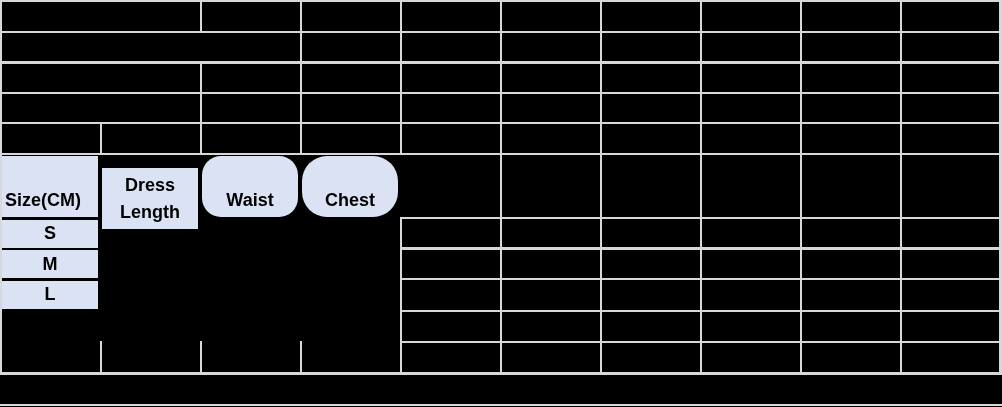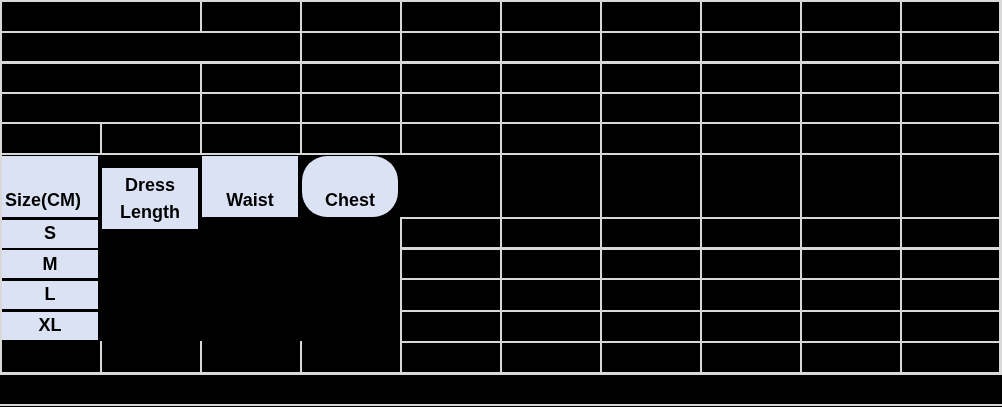--- a/index.html
+++ b/index.html
@@ -70,21 +70,20 @@
   <div class="gl" style="left:599.5px;top:0;width:2.5px;height:374.5px;"></div>
   <div class="gl" style="left:699.5px;top:0;width:2.5px;height:374.5px;"></div>
   <div class="gl" style="left:799.5px;top:0;width:2.5px;height:374.5px;"></div>
   <div class="gl" style="left:899.5px;top:0;width:2.5px;height:374.5px;"></div>
   <div class="gl" style="left:999px;top:0;width:3px;height:374.5px;"></div>
 
   <div class="redacted" style="left:98px;top:217px;width:301.5px;height:123.5px;"></div>
 
   <div class="lc corner" style="left:2px;top:156px;width:96px;height:60.5px;">Size(CM)</div>
   <div class="lc" style="left:102px;top:168px;width:96px;height:60.5px;">Dress Length</div>
-  <div class="lc" style="left:202px;top:156px;width:96px;height:60.5px;">Waist</div>
+  <div class="lc" style="left:202px;top:156px;width:96px;height:60.5px;border-radius:19px;">Waist</div>
   <div class="lc" style="left:302px;top:156px;width:96px;height:60.5px;border-radius:25px;">Chest</div>
 
   <div class="lc size-row" style="left:2px;top:220px;width:96px;height:27.5px;">S</div>
   <div class="lc size-row" style="left:2px;top:250px;width:96px;height:28px;">M</div>
   <div class="lc size-row" style="left:2px;top:280.5px;width:96px;height:28px;">L</div>
-  <div class="lc size-row" style="left:2px;top:311.5px;width:96px;height:28px;">XL</div>
 
 </div>
 
 </body></html>

